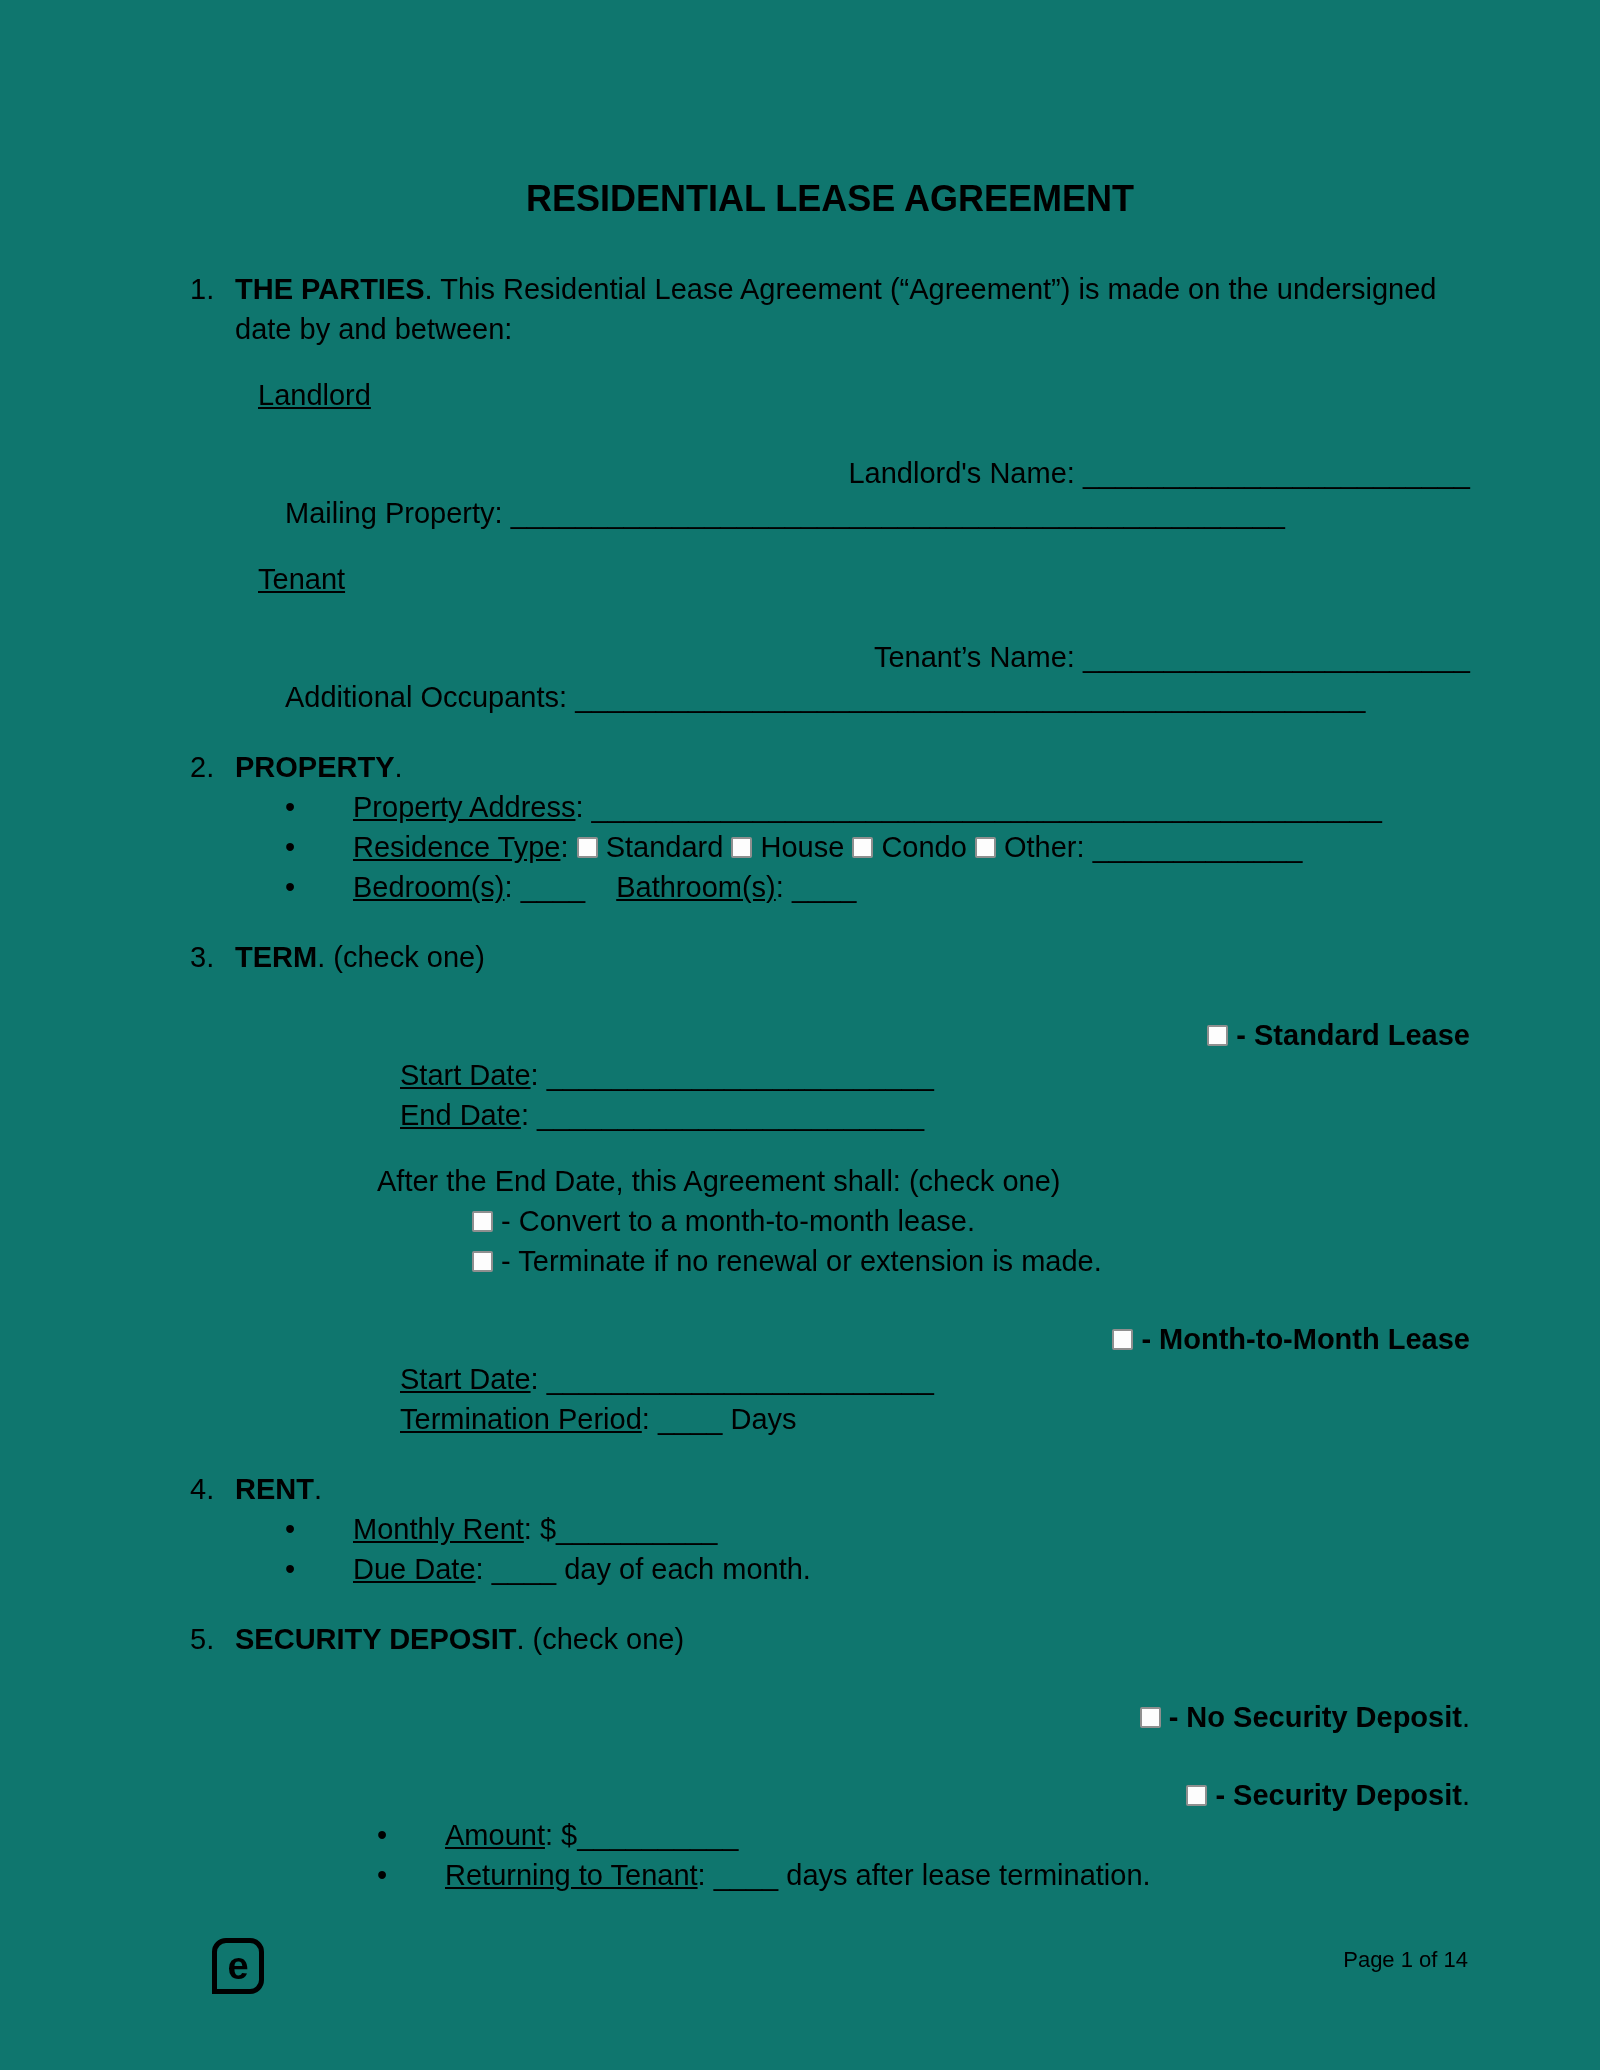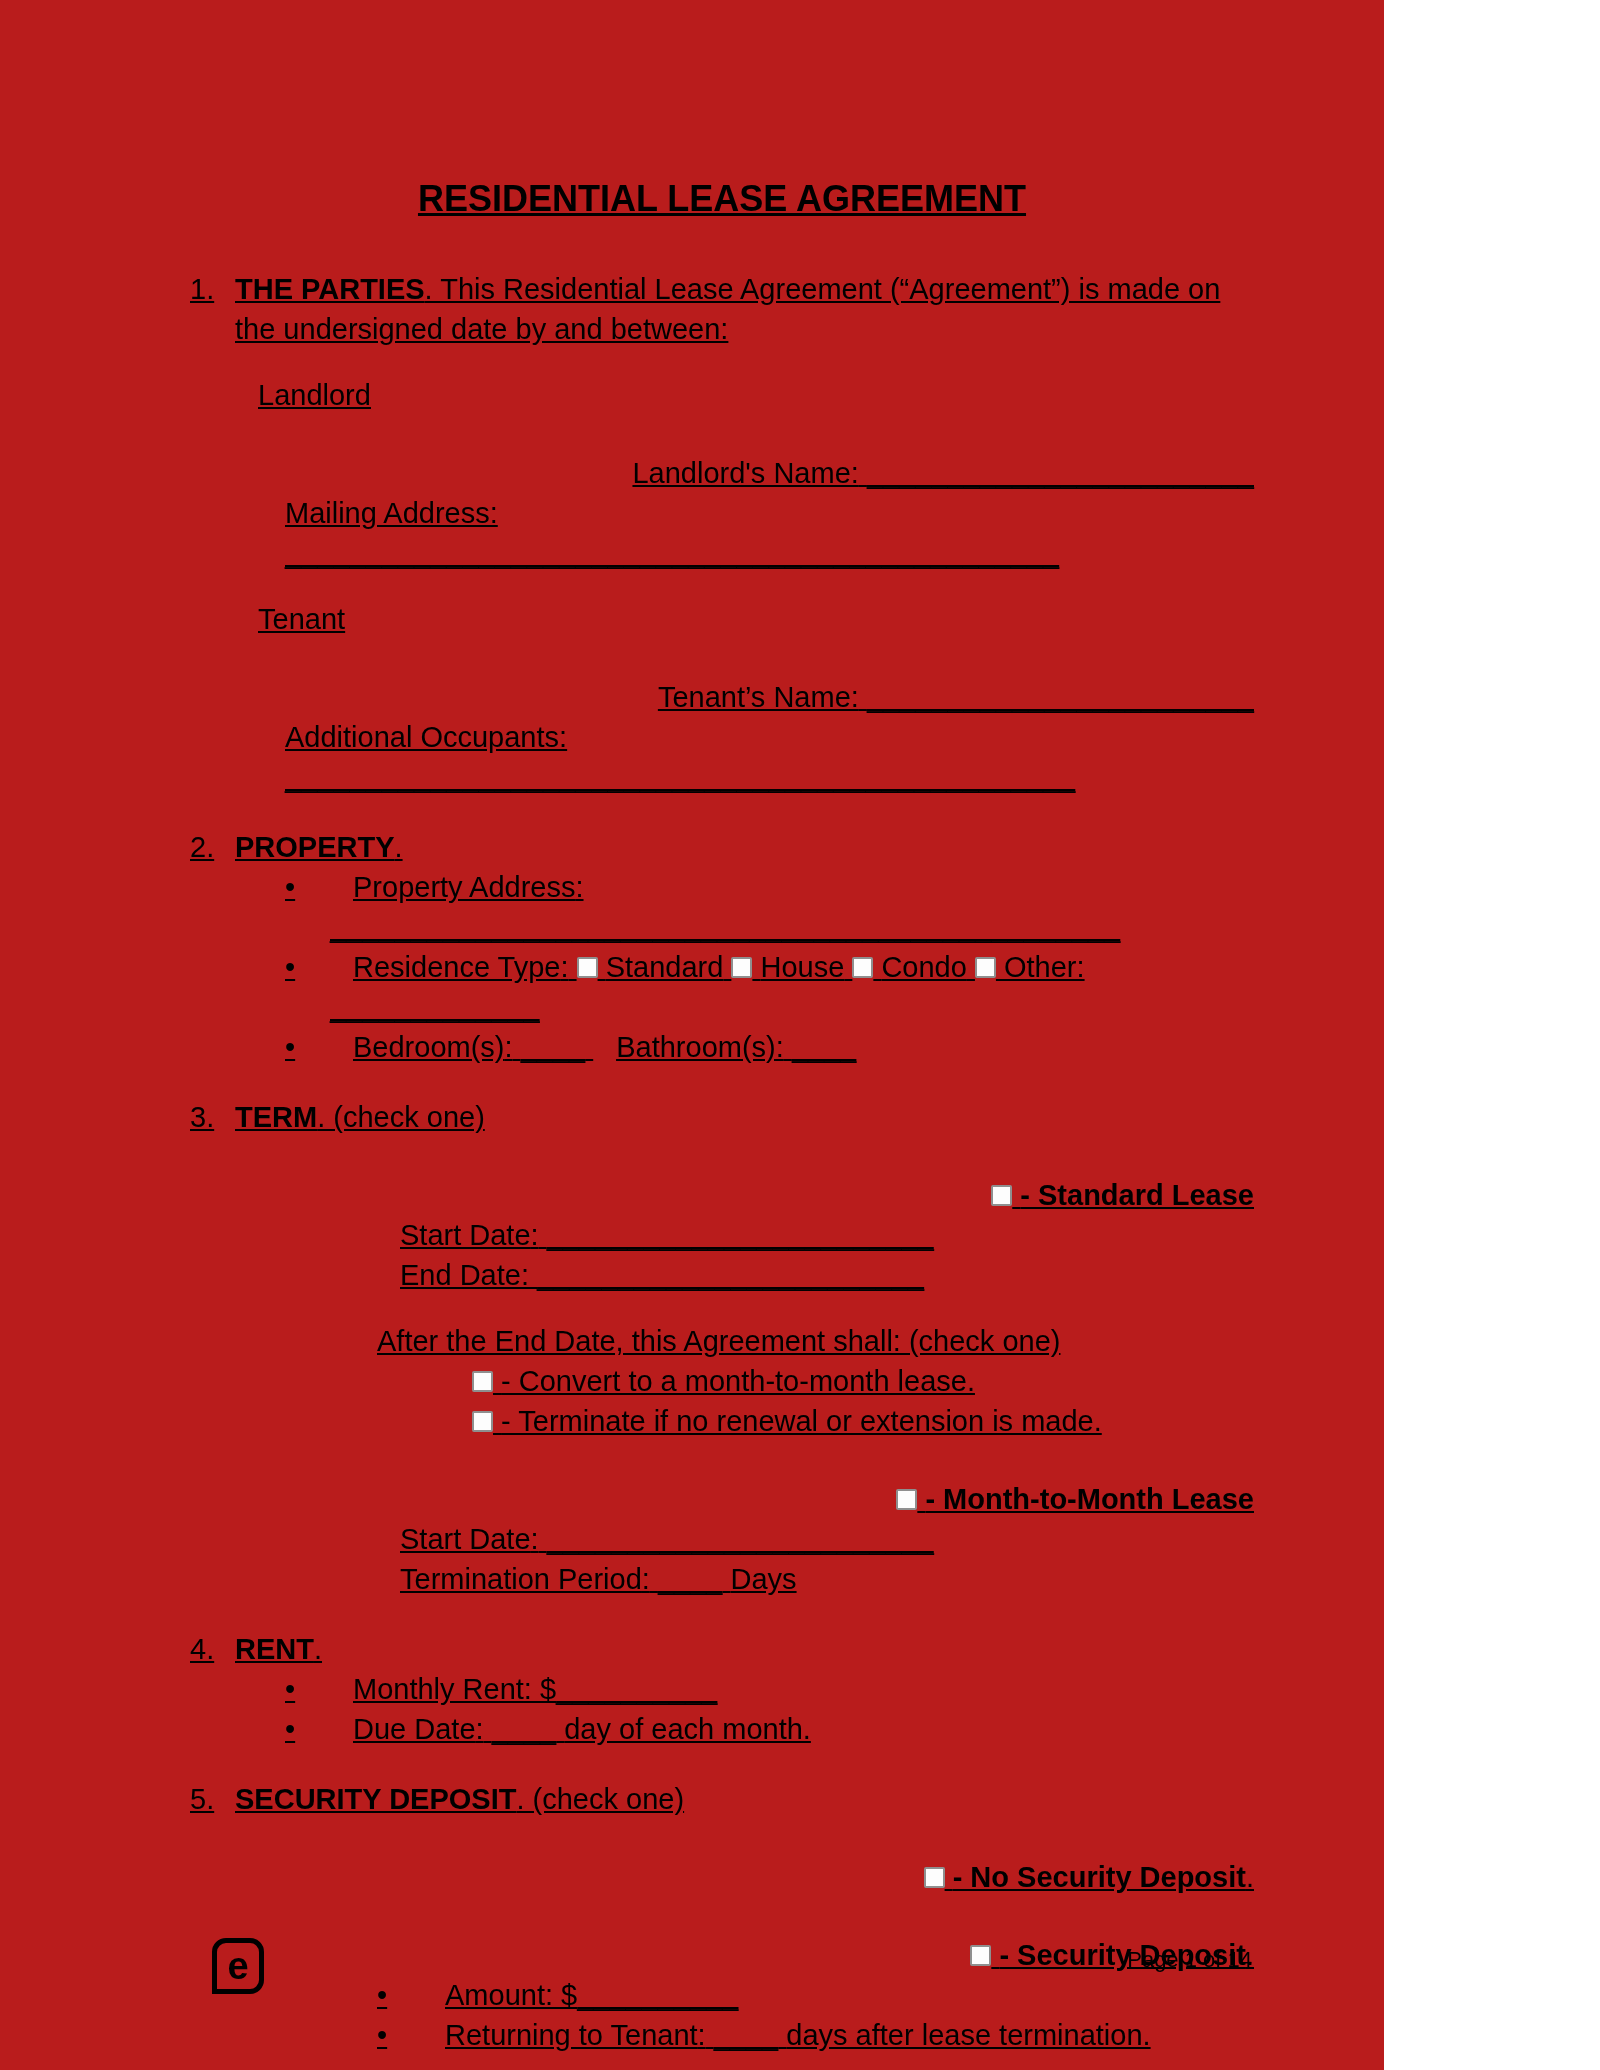--- a/index.html
+++ b/index.html
@@ -1,19 +1,19 @@
 <!DOCTYPE html>
 <html><head>
 <meta charset="utf-8">
 <style>
   html, body { margin: 0; padding: 0; background: #ffffff; }
   .page {
-    width: 1384px; height: 2070px; position: relative; background: #b91c1c;
+    width: 1600px; height: 2070px; position: relative; background: #0f766e;
     color: #000000; font-family: "Liberation Sans", sans-serif;
-    font-size: 29px; line-height: 40px; overflow: hidden; text-decoration: underline;
+    font-size: 29px; line-height: 40px; overflow: hidden;
   }
   .content { padding: 175px 130px 0 190px; }
   .title { font-size: 36px; line-height: 48px; font-weight: 700; text-align: center; margin: 0 0 46px 0; }
   .sect { display: flex; margin-top: 30px; }
   .sect.first { margin-top: 0; }
   .num { flex: 0 0 45px; }
   .sbody { flex: 1; min-width: 0; }
   .bold { font-weight: 700; }
   .u { text-decoration: underline; margin-left: 23px; }
   .ind-1 { margin-left: 50px; }
@@ -47,21 +47,21 @@
 
     <div class="sect first">
       <span class="num">1.</span>
       <div class="sbody">
         <div><span class="bold">THE PARTIES</span><span>. This Residential Lease Agreement (“Agreement”) is made on the undersigned date by and between:</span></div>
 
         <div class="gap-a u">Landlord</div>
 
         <div class="ind-1 gap-b"><span>Landlord's Name:</span>
           <span>________________________</span></div>
-        <div class="ind-1"><span>Mailing Address:</span>
+        <div class="ind-1"><span>Mailing Property:</span>
           <span>________________________________________________</span></div>
 
         <div class="gap-a u">Tenant</div>
 
         <div class="ind-1 gap-b"><span>Tenant’s Name:</span>
           <span>________________________</span></div>
         <div class="ind-1"><span>Additional Occupants:</span>
           <span>_________________________________________________</span></div>
       </div>
     </div>

